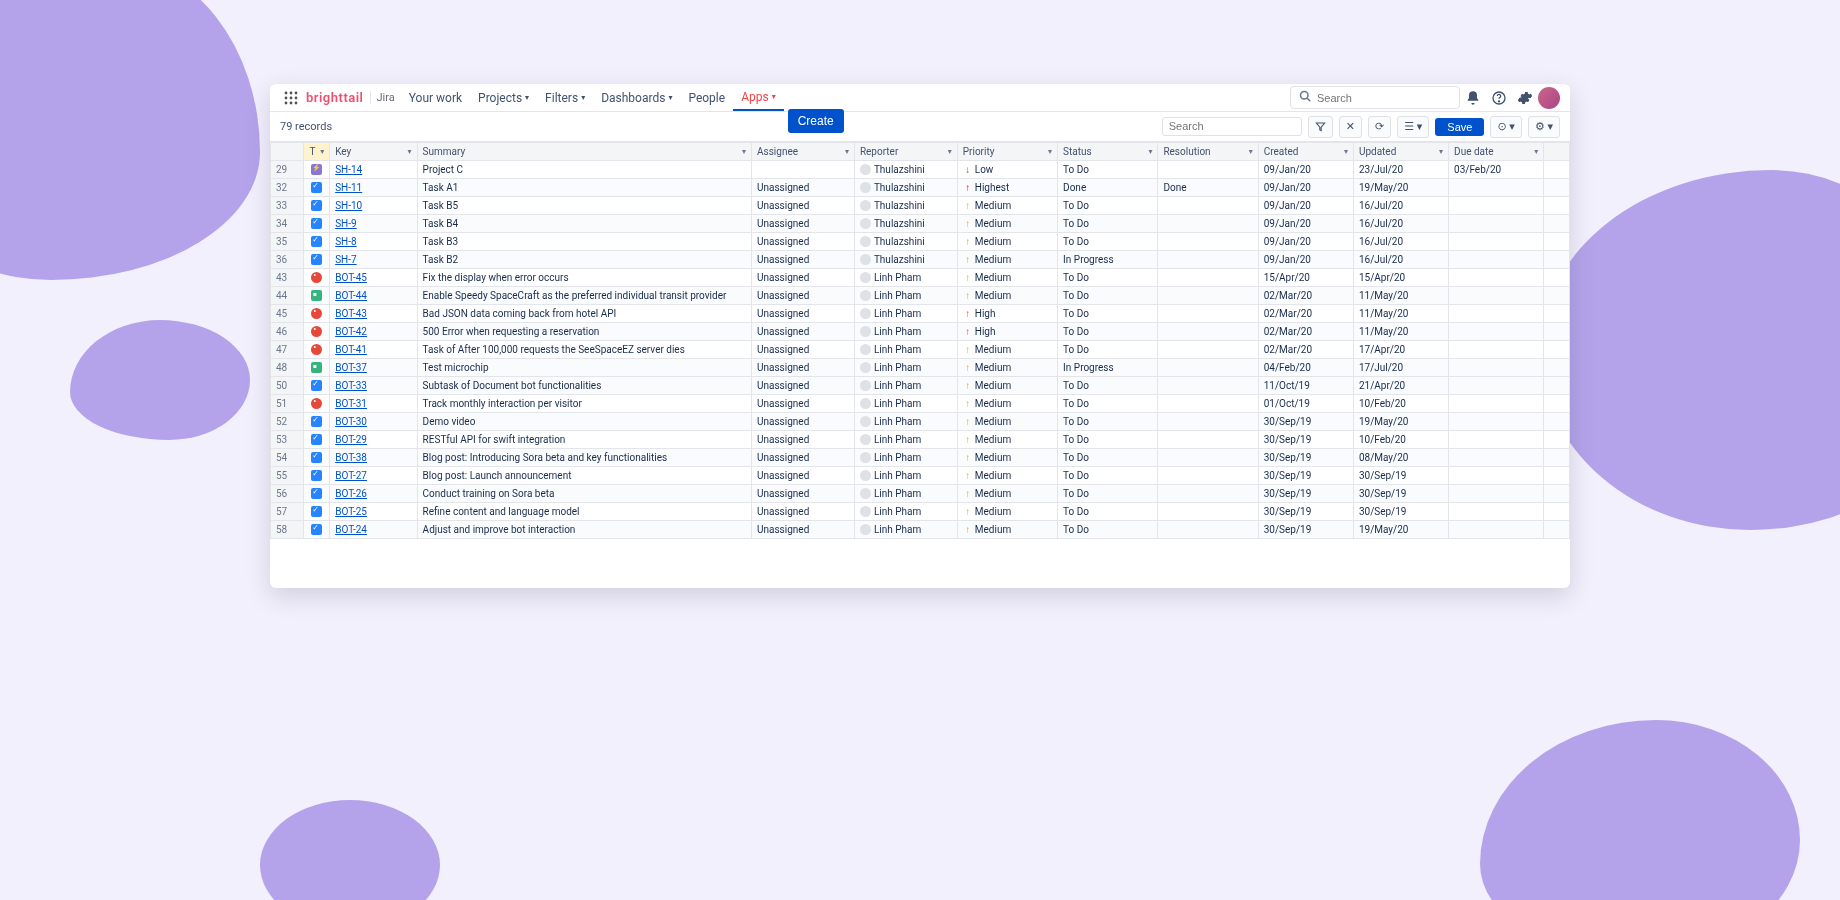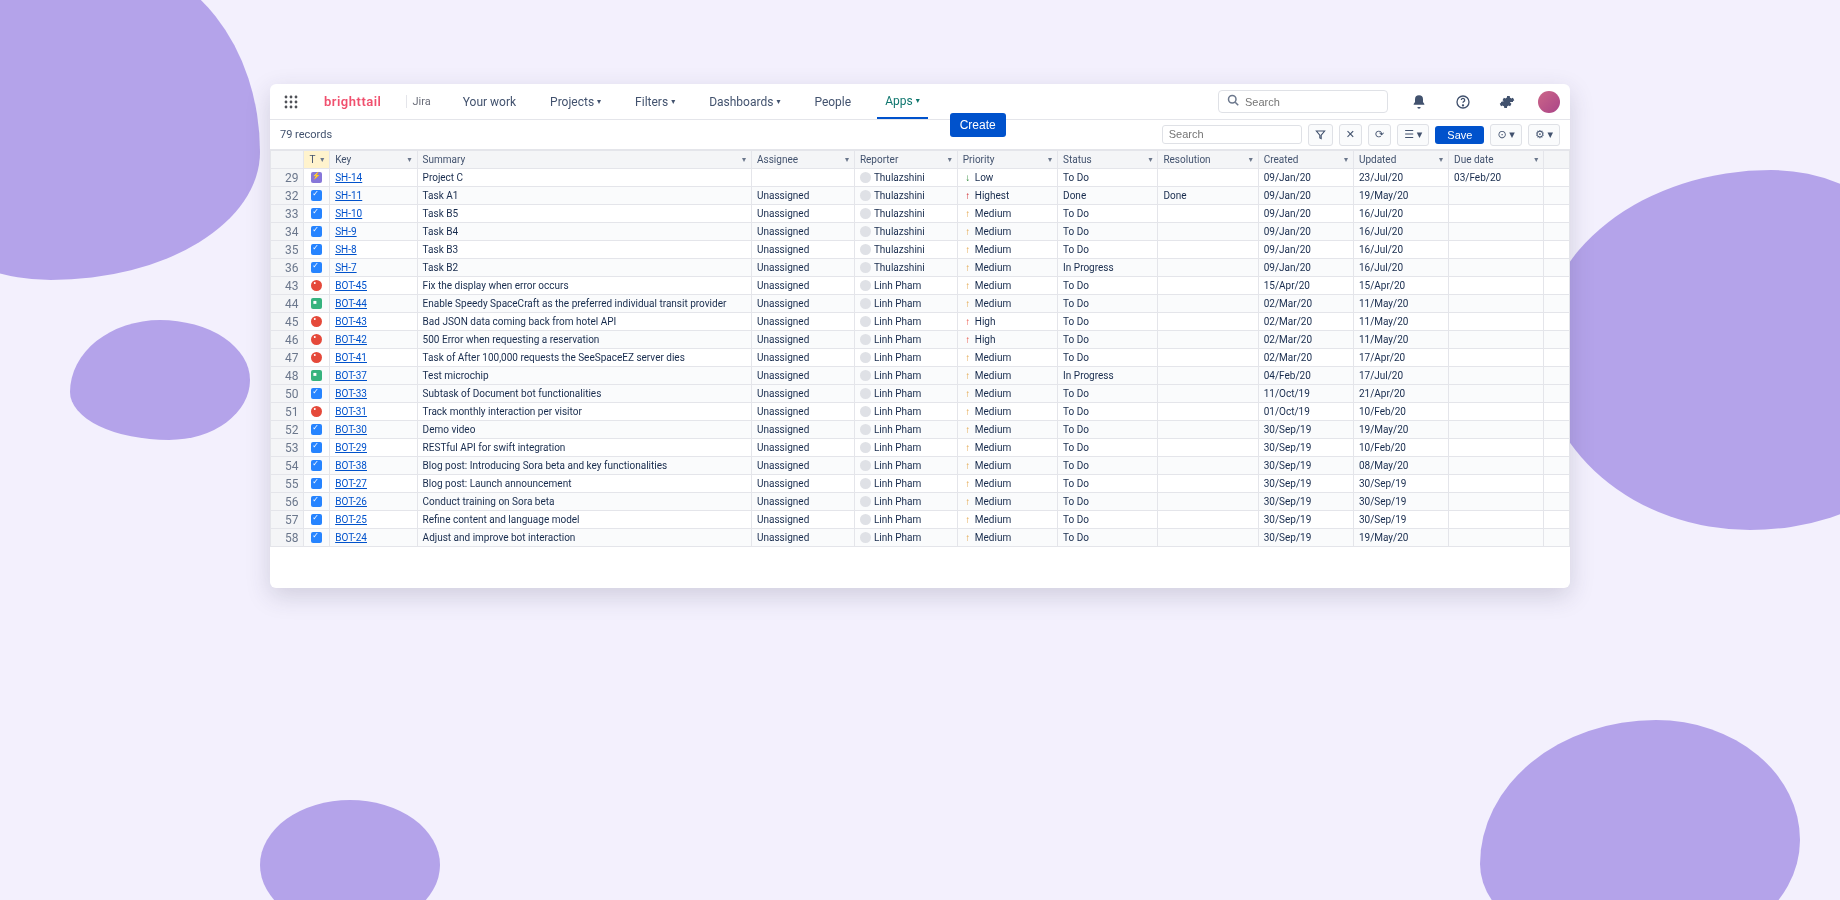--- a/index.html
+++ b/index.html
@@ -11,26 +11,26 @@
   .blob.b1 { width: 380px; height: 320px; top: -40px; left: -120px; border-radius: 60% 40% 55% 45% / 55% 60% 40% 45%; }
   .blob.b2 { width: 180px; height: 120px; top: 320px; left: 70px; border-radius: 50% 50% 45% 55% / 60% 50% 50% 40%; }
   .blob.b3 { width: 420px; height: 360px; top: 170px; right: -120px; border-radius: 55% 45% 50% 50% / 50% 55% 45% 50%; }
   .blob.b4 { width: 320px; height: 240px; bottom: -60px; right: 40px; border-radius: 55% 45% 50% 50% / 60% 50% 50% 40%; }
   .blob.b5 { width: 180px; height: 130px; bottom: -30px; left: 260px; border-radius: 50%; }
 
   
   .app { position: absolute; top: 84px; left: 270px; width: 1300px; height: 504px; background: #fff; border-radius: 6px; box-shadow: 0 8px 24px rgba(50,50,80,.18); display: flex; flex-direction: column; overflow: hidden; z-index: 2; }
 
   
-  .topbar { display: flex; align-items: center; height: 36px; padding: 0 10px; border-bottom: 1px solid #e4e5ea; gap: 18px; }
+  .topbar { display: flex; align-items: center; height: 28px; padding: 0 10px; border-bottom: 1px solid #e4e5ea; gap: 0; }
   .waffle { width: 22px; height: 22px; display: inline-flex; align-items: center; justify-content: center; color: #505258; cursor: pointer; }
   .brand { color: #f0506e; font-weight: 600; font-size: 13px; letter-spacing: .5px; padding: 0 4px; }
   .jira-label { color: #6b6e7a; font-size: 11px; padding: 0 6px; border-left: 1px solid #e4e5ea; margin-left: 2px; }
   .navitem { color: #42526e; font-size: 12px; padding: 0 8px; height: 100%; display: inline-flex; align-items: center; gap: 3px; cursor: pointer; }
-  .navitem.active { color: #0f766e; border-bottom: 2px solid #0052cc; }
+  .navitem.active { color: #ef4444; border-bottom: 2px solid #0052cc; }
   .chev { font-size: 8px; color: inherit; }
   .create-btn { background: #0052cc; color: #fff; border: none; padding: 5px 10px; border-radius: 3px; font-size: 12px; cursor: pointer; margin-left: 4px; margin-top: 46px; }
   .spacer { flex: 1; }
   .search-global { display: flex; align-items: center; gap: 6px; background: #fff; border: 1px solid #dfe1e6; border-radius: 4px; padding: 3px 8px; width: 170px; color: #6b778c; }
   .search-global input { border: none; outline: none; font-size: 11px; flex: 1; background: transparent; }
   .topicon { width: 26px; height: 26px; display: inline-flex; align-items: center; justify-content: center; color: #42526e; cursor: pointer; border-radius: 50%; }
   .avatar { width: 22px; height: 22px; border-radius: 50%; background: linear-gradient(135deg,#c68,#a48); }
 
   
   .toolbar { display: flex; align-items: center; height: 30px; padding: 0 10px; border-bottom: 1px solid #e4e5ea; gap: 6px; font-size: 11px; color: #42526e; }
@@ -44,21 +44,21 @@
   
   .grid { flex: 1; overflow: auto; }
   table { border-collapse: collapse; width: 100%; table-layout: fixed; }
   th, td { border: 1px solid #e4e5ea; padding: 1px 5px; height: 18px; font-size: 10px; color: #172b4d; text-align: left; vertical-align: middle; white-space: nowrap; overflow: hidden; text-overflow: ellipsis; }
   th { background: #f4f5f7; font-weight: 400; color: #42526e; position: sticky; top: 0; z-index: 3; }
   th .th-inner { display: flex; align-items: center; justify-content: space-between; }
   th .dd { font-size: 8px; color: #6b778c; }
   tr.even td { background: #fff; }
   tr.odd td { background: #fafbfc; }
 
-  td.rownum { text-align: right; color: #6b778c; background: #f4f5f7 !important; width: 26px; font-size:12px; }
+  td.rownum { text-align: left; color: #6b778c; background: #f4f5f7 !important; width: 26px; font-size:10px; }
   td.tcell { width: 20px; text-align: center; }
   td.keycell { width: 68px; }
   td.keycell a { color: #0052cc; text-decoration: underline; }
   td.summary { }
   td.assignee, td.reporter { }
   td.priority { }
   td.status { }
   td.resolution { }
   td.created, td.updated, td.due { }
 

